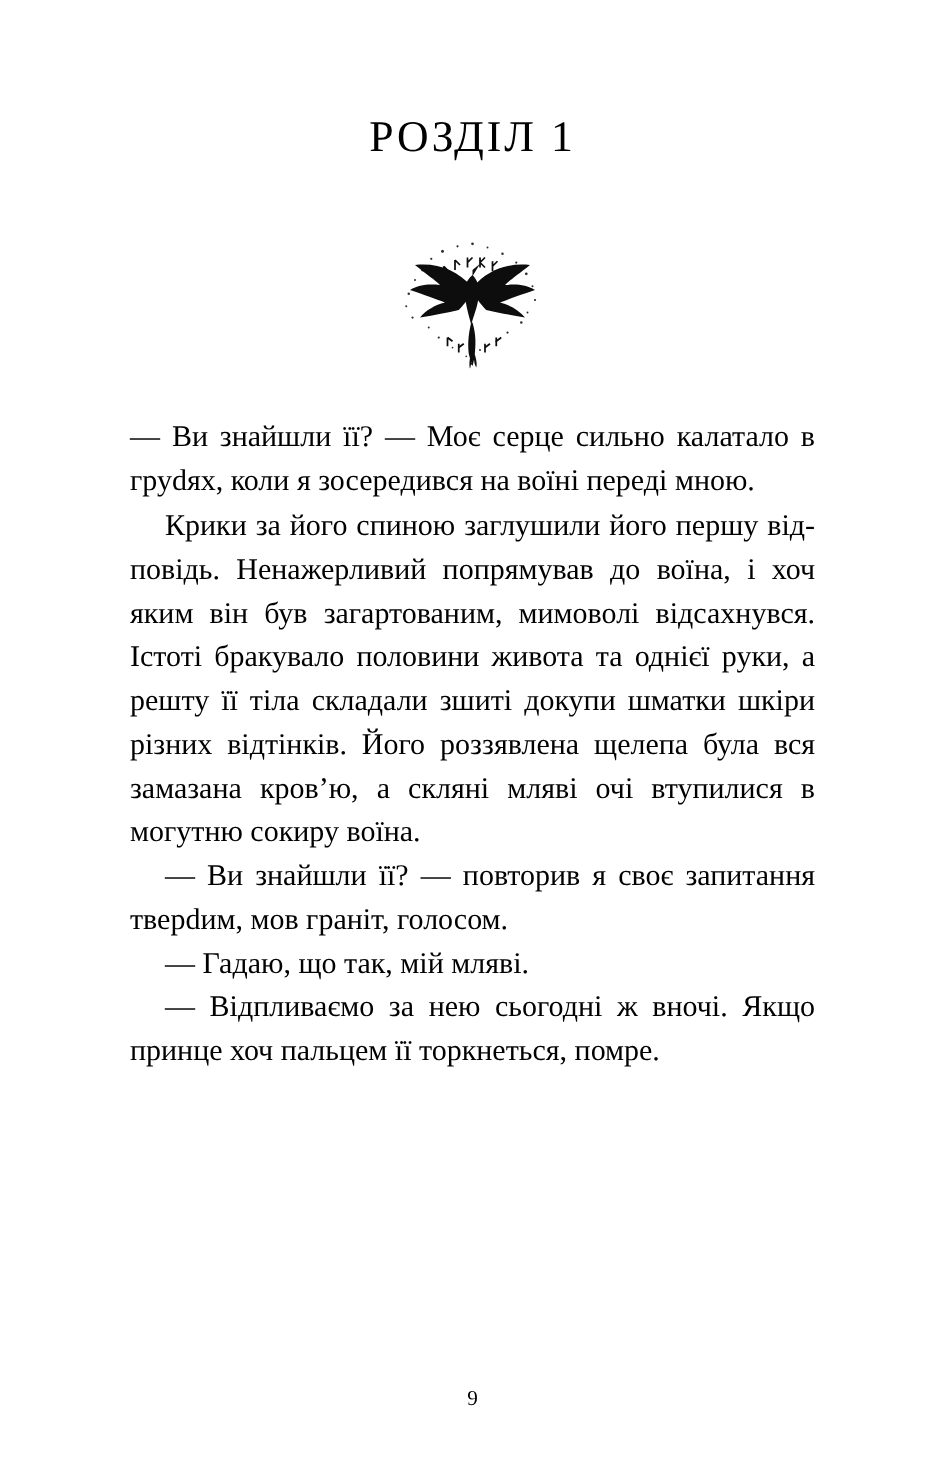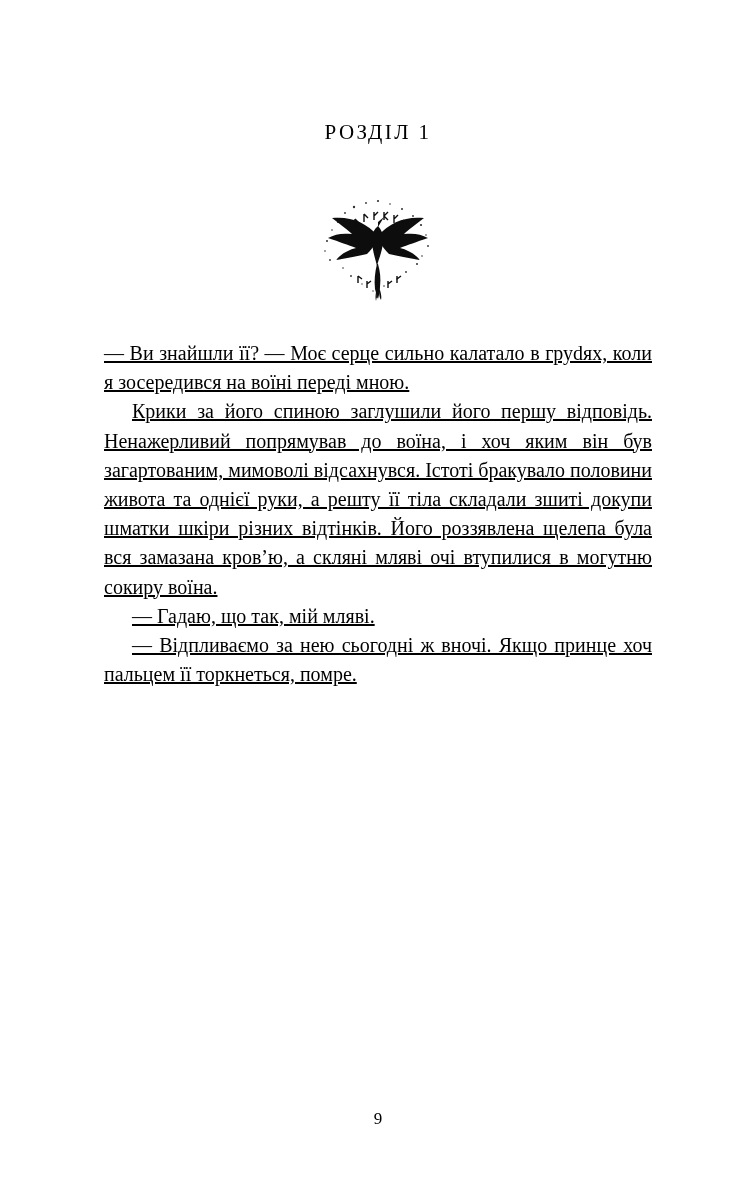--- a/index.html
+++ b/index.html
@@ -16,46 +16,45 @@
     overflow: hidden;
   }
   .page {
     position: absolute;
     inset: 0;
     display: flex;
     flex-direction: column;
   }
   .chapter-title {
     text-align: center;
-    font-size: 21px;
+    font-size: 35px;
     letter-spacing: 2.4px;
-    margin-top: 120px;
+    margin-top: 90px;
     font-weight: 400;
     text-transform: uppercase;
     font-family: "Liberation Serif", "DejaVu Serif", serif;
   }
   .ornament-wrap {
     margin-top: 34px;
     display: flex;
     justify-content: center;
     align-items: center;
     height: 110px;
   }
   .ornament {
     width: 120px;
     height: 105px;
     display: block;
   }
   .body-text {
     margin: 36px 104px 16px 104px;
-    font-size: 20px;
+    font-size: 24px;
     line-height: 1.46;
     text-align: justify;
     text-justify: inter-word;
-    text-decoration: underline;
   }
   .body-text p {
     margin: 0;
     text-indent: 0;
     hyphens: manual;
   }
   .body-text p.indent {
     text-indent: 28px;
   }
   .folio {
@@ -129,18 +128,19 @@
           <path d="M70 85 l0 7 M70 88 l4 -3"></path>
           <path d="M79 80 l0 7 M79 83 l4 -3"></path>
         </g>
       </g>
     </svg>
   </div>
 
   <div class="body-text">
     <p>— Ви знайшли її? — Моє серце сильно калатало в гру­dях, коли я зосередився на воїні переді мною.</p>
     <p class="indent">Крики за його спиною заглушили його першу від­повідь. Ненажерливий попрямував до воїна, і хоч яким він був загартованим, мимоволі відсахнувся. Істоті бра­кувало половини живота та однієї руки, а решту її тіла складали зшиті докупи шматки шкіри різних відтін­ків. Його роззявлена щелепа була вся замазана кров’ю, а скляні мляві очі втупилися в могутню сокиру воїна.</p>
+    <p class="indent">— Ви знайшли її? — повторив я своє запитання твер­dим, мов граніт, голосом.</p>
     <p class="indent">— Гадаю, що так, мій мляві.</p>
     <p class="indent">— Відпливаємо за нею сьогодні ж вночі. Якщо принце хоч пальцем її торкнеться, помре.</p>
   </div>
 
   <div class="folio">9</div>
 </div>
 
 </body></html>

